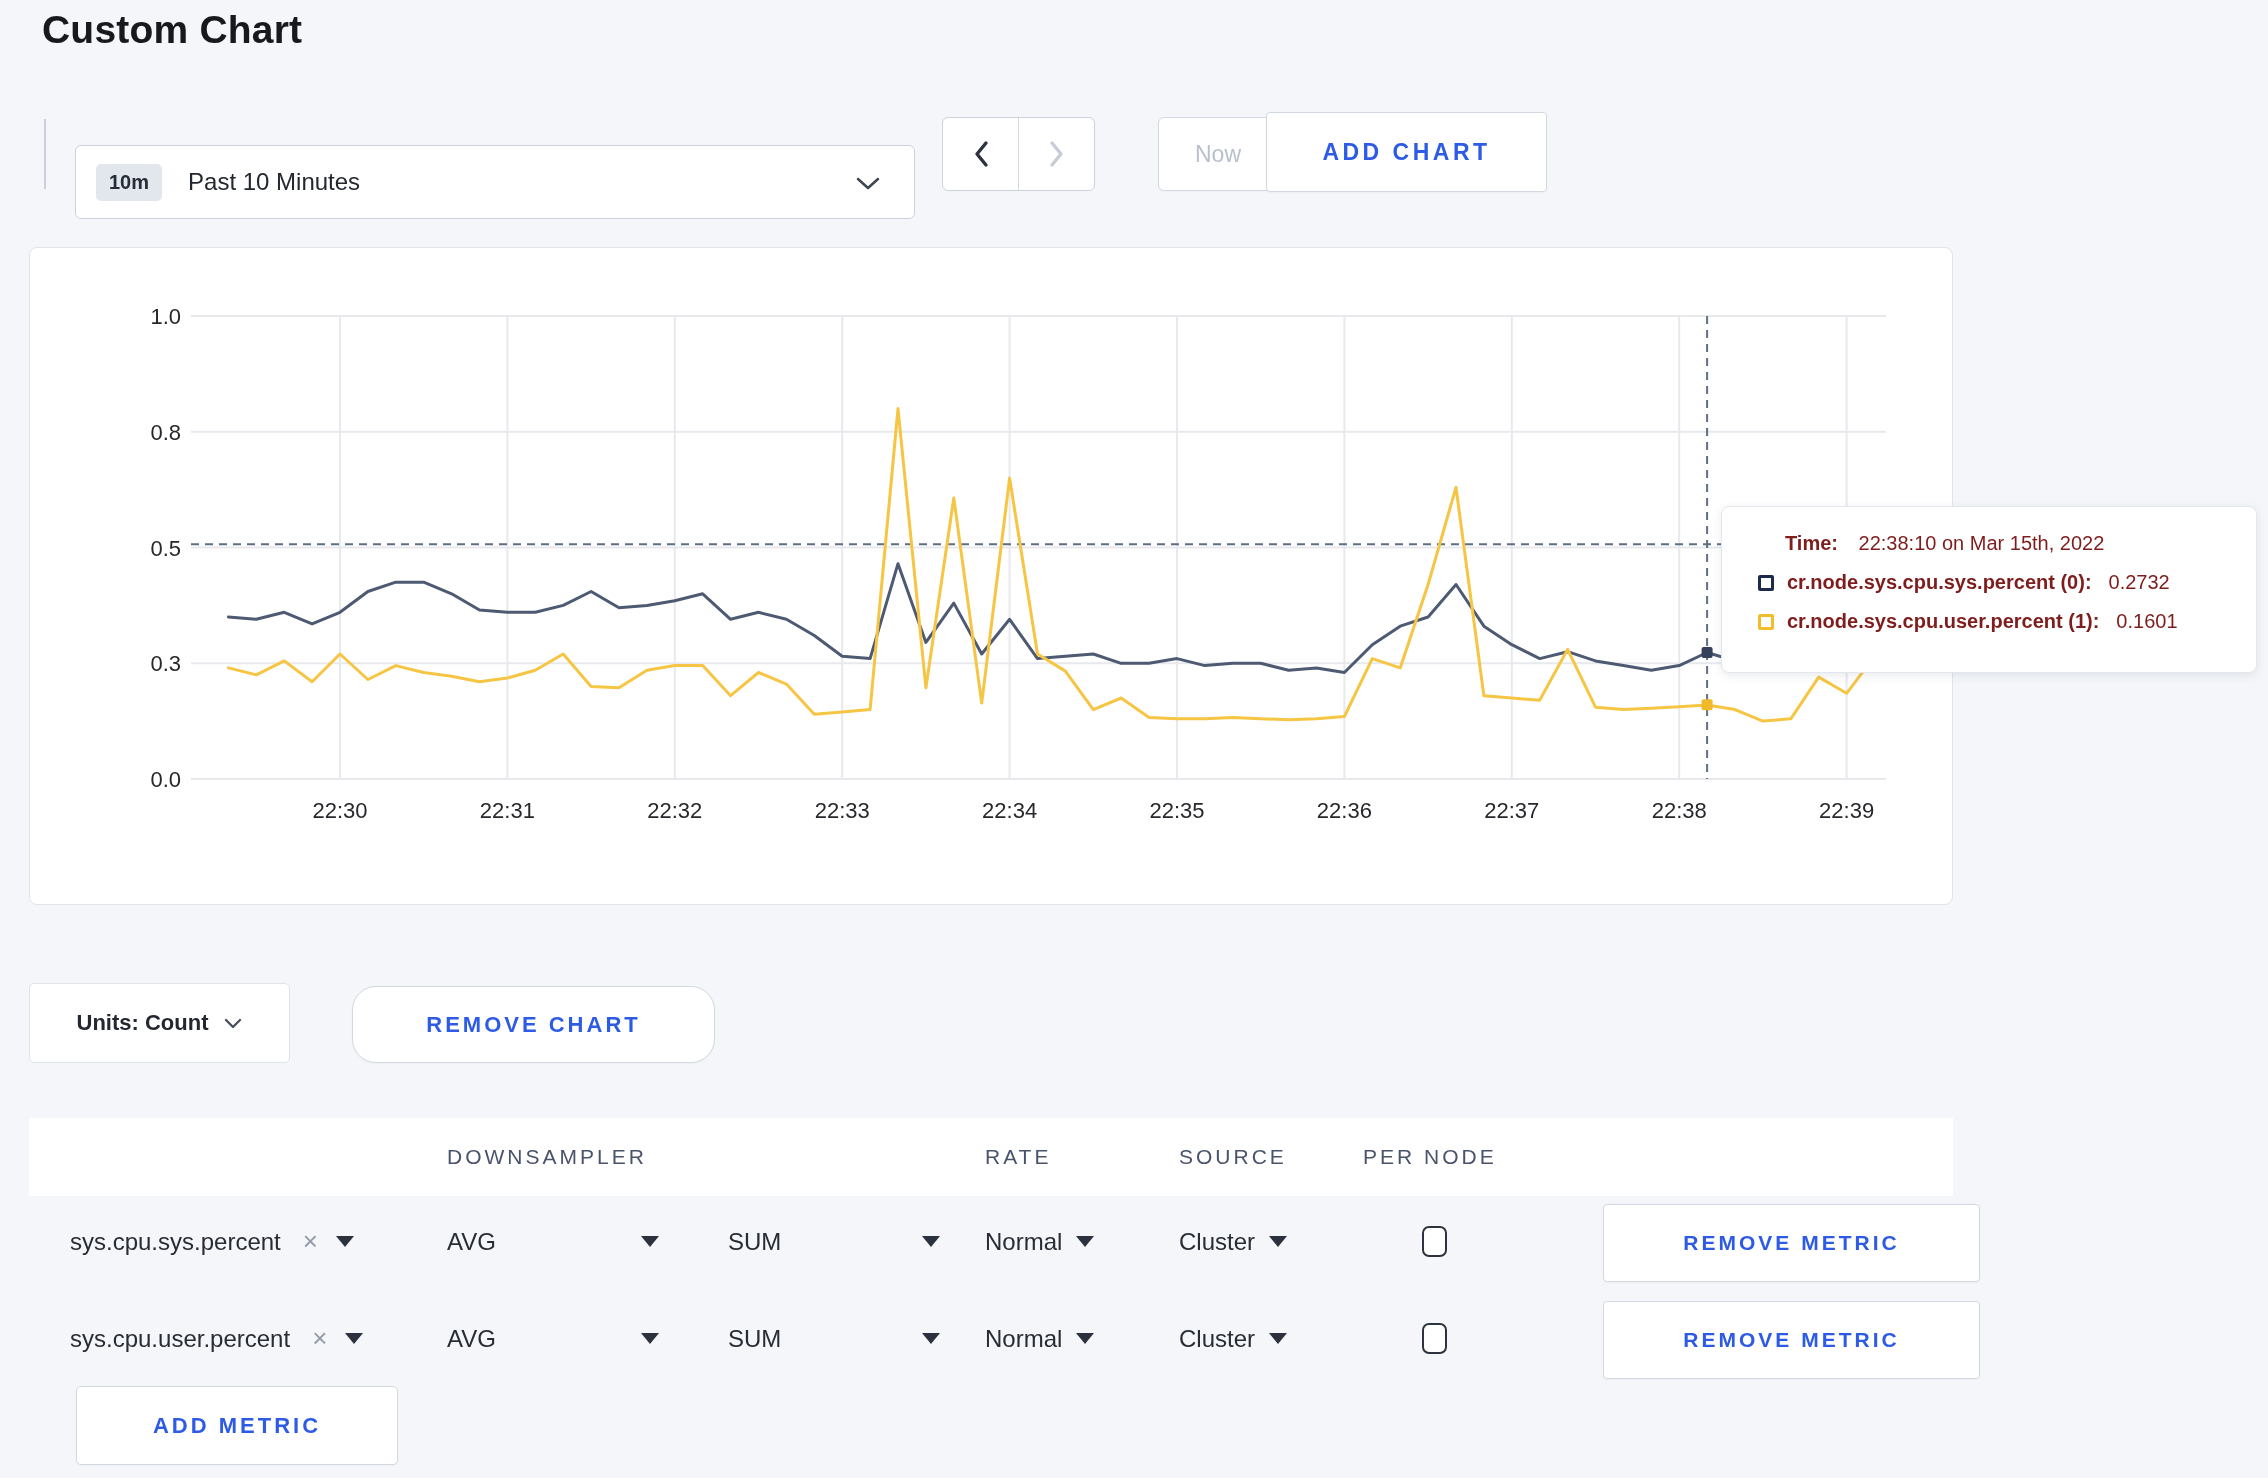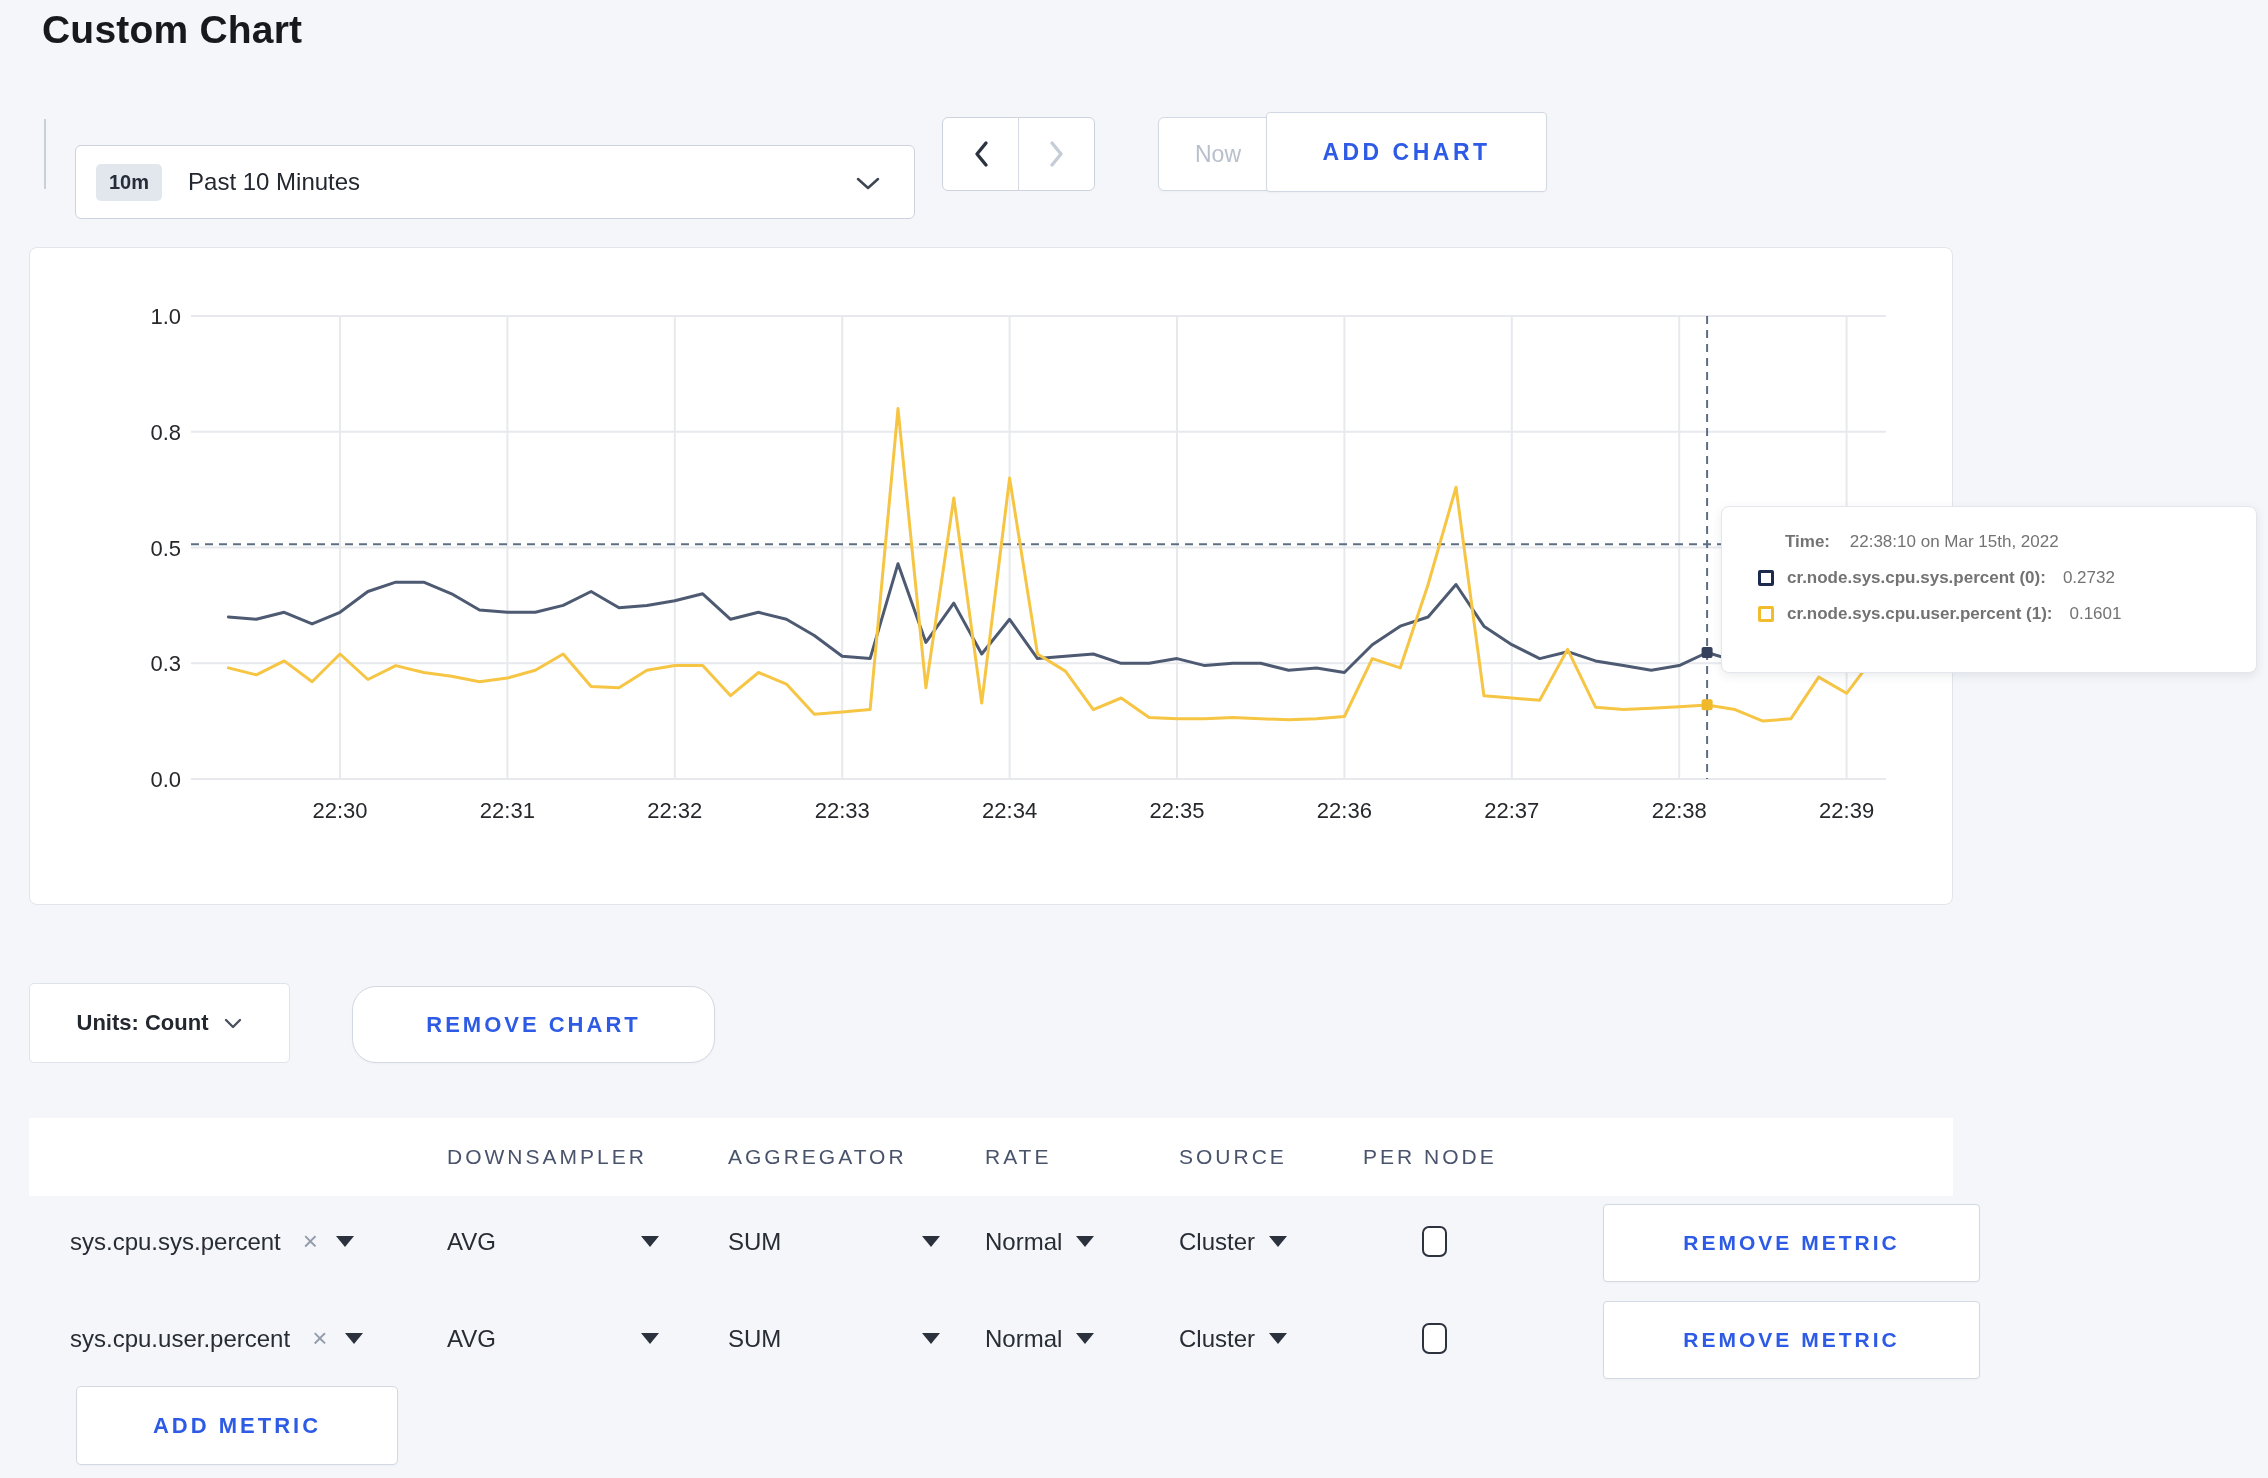--- a/index.html
+++ b/index.html
@@ -53,21 +53,21 @@
     background:#fff; border:1.5px solid #e1e5eb; border-radius:8px;
   }
   .chart-panel svg { display:block; }
 
   
   .chart-tooltip {
     left:1721px; top:506px; width:536px; height:167px;
     background:#fff; border:1.5px solid #e3e6ec; border-radius:8px;
     box-shadow:0 3px 10px rgba(60,70,90,.10);
     padding:25px 0 0 36px; z-index:5;
-    color:#737373; font-size:17px;
+    color:#7f1d1d; font-size:20px;
   }
   .tt-time-row { margin-left:27px; }
   .tt-time-row .lbl { font-weight:bold; }
   .tt-time-row .val { margin-left:15px; }
   .tt-series-row { display:flex; align-items:center; margin-top:16px; }
   .tt-swatch { width:16px; height:16px; border-radius:2px; border:3.5px solid #1c2b4d; margin-right:13px; flex:none; }
   .tt-series-row .lbl { font-weight:bold; }
   .tt-series-row .val { margin-left:17px; }
 
   
@@ -199,21 +199,20 @@
 <div class="abs units-box">
   <span>Units: Count</span>
   <svg width="18" height="11" viewBox="0 0 18 11">
       <polyline points="2,2 9,9 16,2" fill="none" stroke="#4a5260" stroke-width="2.4" stroke-linecap="round" stroke-linejoin="round"></polyline>
     </svg>
 </div>
 <div class="abs btn blue-btn remove-chart-btn">REMOVE CHART</div>
 
 <div class="abs table-header">
   <div class="th-label" style="left:418px;">DOWNSAMPLER</div>
-  <div class="th-label" style="left:699px;">AGGREGATOR</div>
   <div class="th-label" style="left:956px;">RATE</div>
   <div class="th-label" style="left:1150px;">SOURCE</div>
   <div class="th-label" style="left:1334px;">PER NODE</div>
 </div>
 
 <div class="abs metric-row row-1">
   <div class="cell c-metric">
     <span>sys.cpu.sys.percent</span>
     <span class="x-icon">×</span>
     <span class="caret"></span>

